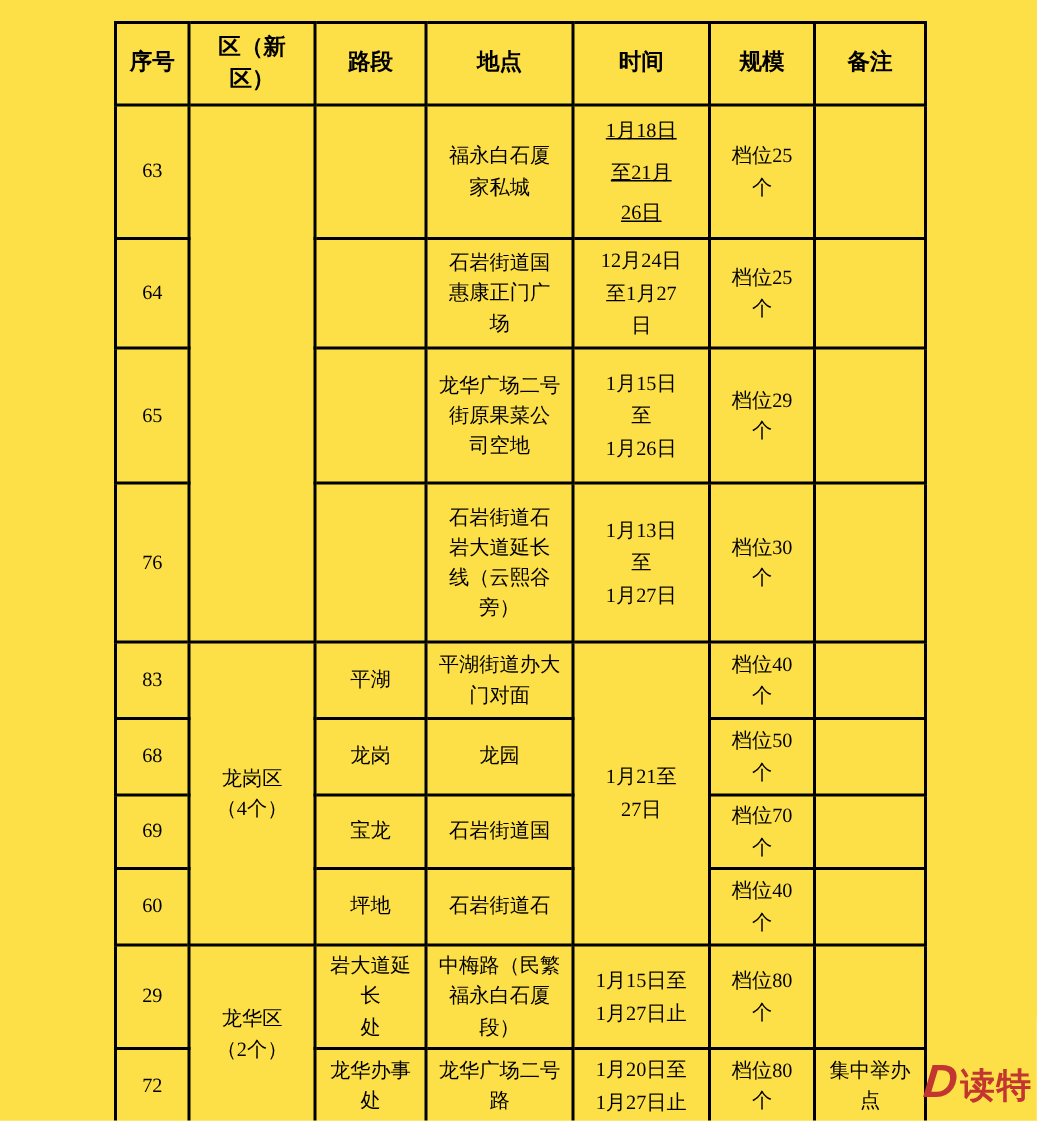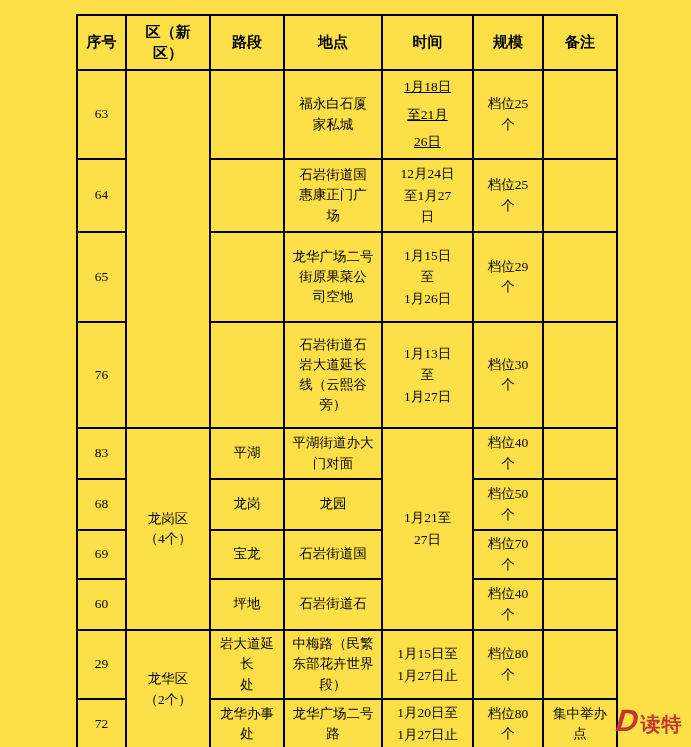--- a/index.html
+++ b/index.html
@@ -68,21 +68,21 @@
     font-weight: bold;
     font-style: italic;
     font-size: 31px;
     line-height: 1;
     transform: skewX(-6deg);
     margin-right: 2px;
   }
   .logo-text {
     font-family: "Liberation Serif", "DejaVu Serif", serif;
     font-weight: bold;
-    font-size: 20px;
+    font-size: 23px;
     line-height: 1;
     letter-spacing: 1px;
   }
 </style>
 </head>
 <body>
 
 <div class="canvas">
 
   <table class="grid">
@@ -206,21 +206,21 @@
       <td></td>
     </tr>
 
     <tr class="h-71">
       <td>29</td>
       <td rowspan="2">龙华区
 （2个）</td>
       <td>岩大道延长
 处</td>
       <td>中梅路（民繁
-东部花卉世界
+福永白石厦
 段）</td>
       <td class="t-cell">1月15日至
 1月27日止</td>
       <td>档位80
 个</td>
       <td></td>
     </tr>
 
     <tr class="h-72">
       <td>72</td>

